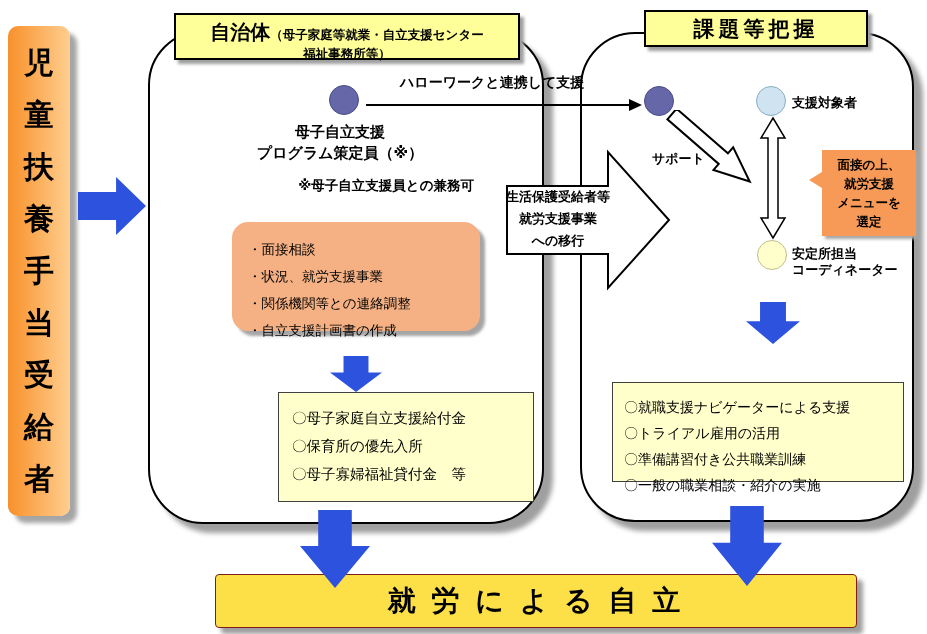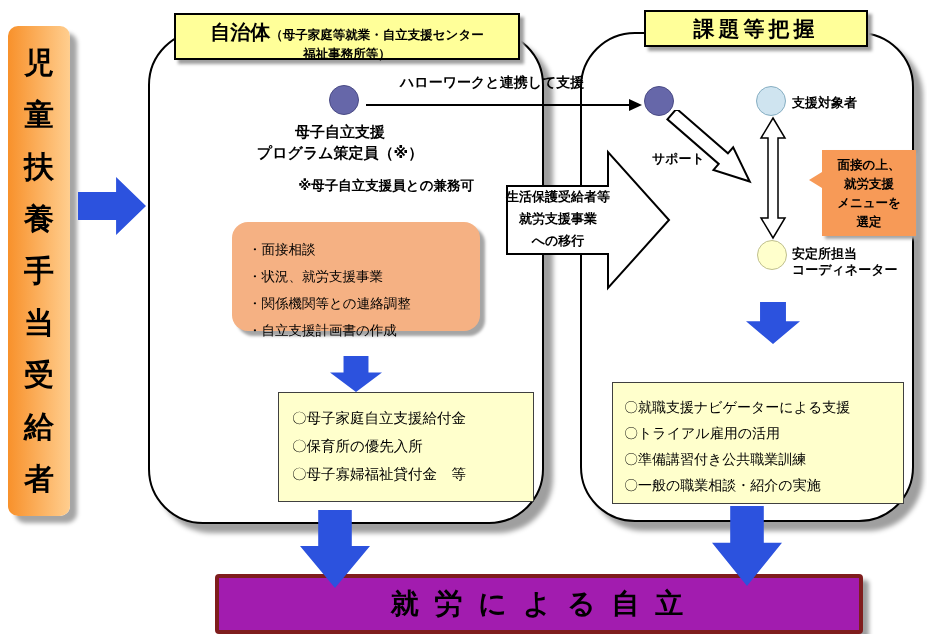--- a/index.html
+++ b/index.html
@@ -31,33 +31,33 @@
 
   .link-label{left:400px;top:74px;font-size:14px;font-weight:bold;}
   .staff-text{left:236px;top:121px;width:208px;text-align:center;font-size:15px;font-weight:bold;line-height:21px;}
   .note-text{left:208px;top:177px;width:266px;text-align:right;font-size:13.5px;font-weight:bold;}
 
   .tasks-box{left:232px;top:222px;width:248px;height:109px;background:#F5B183;border-radius:16px;
              box-shadow:5px 5px 3px #a5a5a5;padding:14px 0 0 16px;box-sizing:border-box;
              font-size:13.5px;line-height:27px;}
   .list-box{background:#FFFFCC;border:1px solid #404040;box-sizing:border-box;}
   .benefits{left:230px;top:392px;width:256px;height:110px;padding:11px 0 0 13px;font-size:14.5px;line-height:28px;margin-left:48px;}
-  .measures{left:612px;top:382px;width:292px;height:122px;padding:11px 0 0 11px;font-size:14px;line-height:26px;}
+  .measures{left:612px;top:382px;width:292px;height:100px;padding:11px 0 0 11px;font-size:14px;line-height:26px;}
 
   .transfer-text{left:502px;top:186px;width:112px;text-align:center;font-size:13px;font-weight:bold;line-height:22px;}
   .support-label{left:652px;top:150px;font-size:13px;font-weight:bold;}
   .target-label{left:792px;top:94px;font-size:13px;font-weight:bold;}
   .coord-label{left:792px;top:246px;font-size:13px;font-weight:bold;line-height:16px;}
 
   .callout{left:822px;top:150px;width:94px;height:86px;background:#F79A57;box-shadow:3px 3px 3px #a5a5a5;
            text-align:center;font-size:12.5px;font-weight:bold;line-height:19px;padding-top:6px;box-sizing:border-box;}
   .callout-pointer{position:absolute;left:-13px;top:22px;width:0;height:0;
                    border-top:8px solid transparent;border-bottom:8px solid transparent;border-right:13px solid #F79A57;}
 
-  .goal-box{left:215px;top:574px;width:640px;height:52px;background:#a21caf;border:4px solid #7f1d1d;border-radius:4px;
+  .goal-box{left:215px;top:574px;width:640px;height:52px;background:#fde047;border:1px solid #7f1d1d;border-radius:4px;
             box-shadow:6px 6px 4px #9f9f9f;display:flex;align-items:center;justify-content:center;
             font-size:28px;font-weight:bold;letter-spacing:4px;}
 </style>
 </head>
 <body>
 
 <div class="stage">
 
   <div class="abs left-bar">
     <div class="bar-text">児童扶養手当受給者</div>

